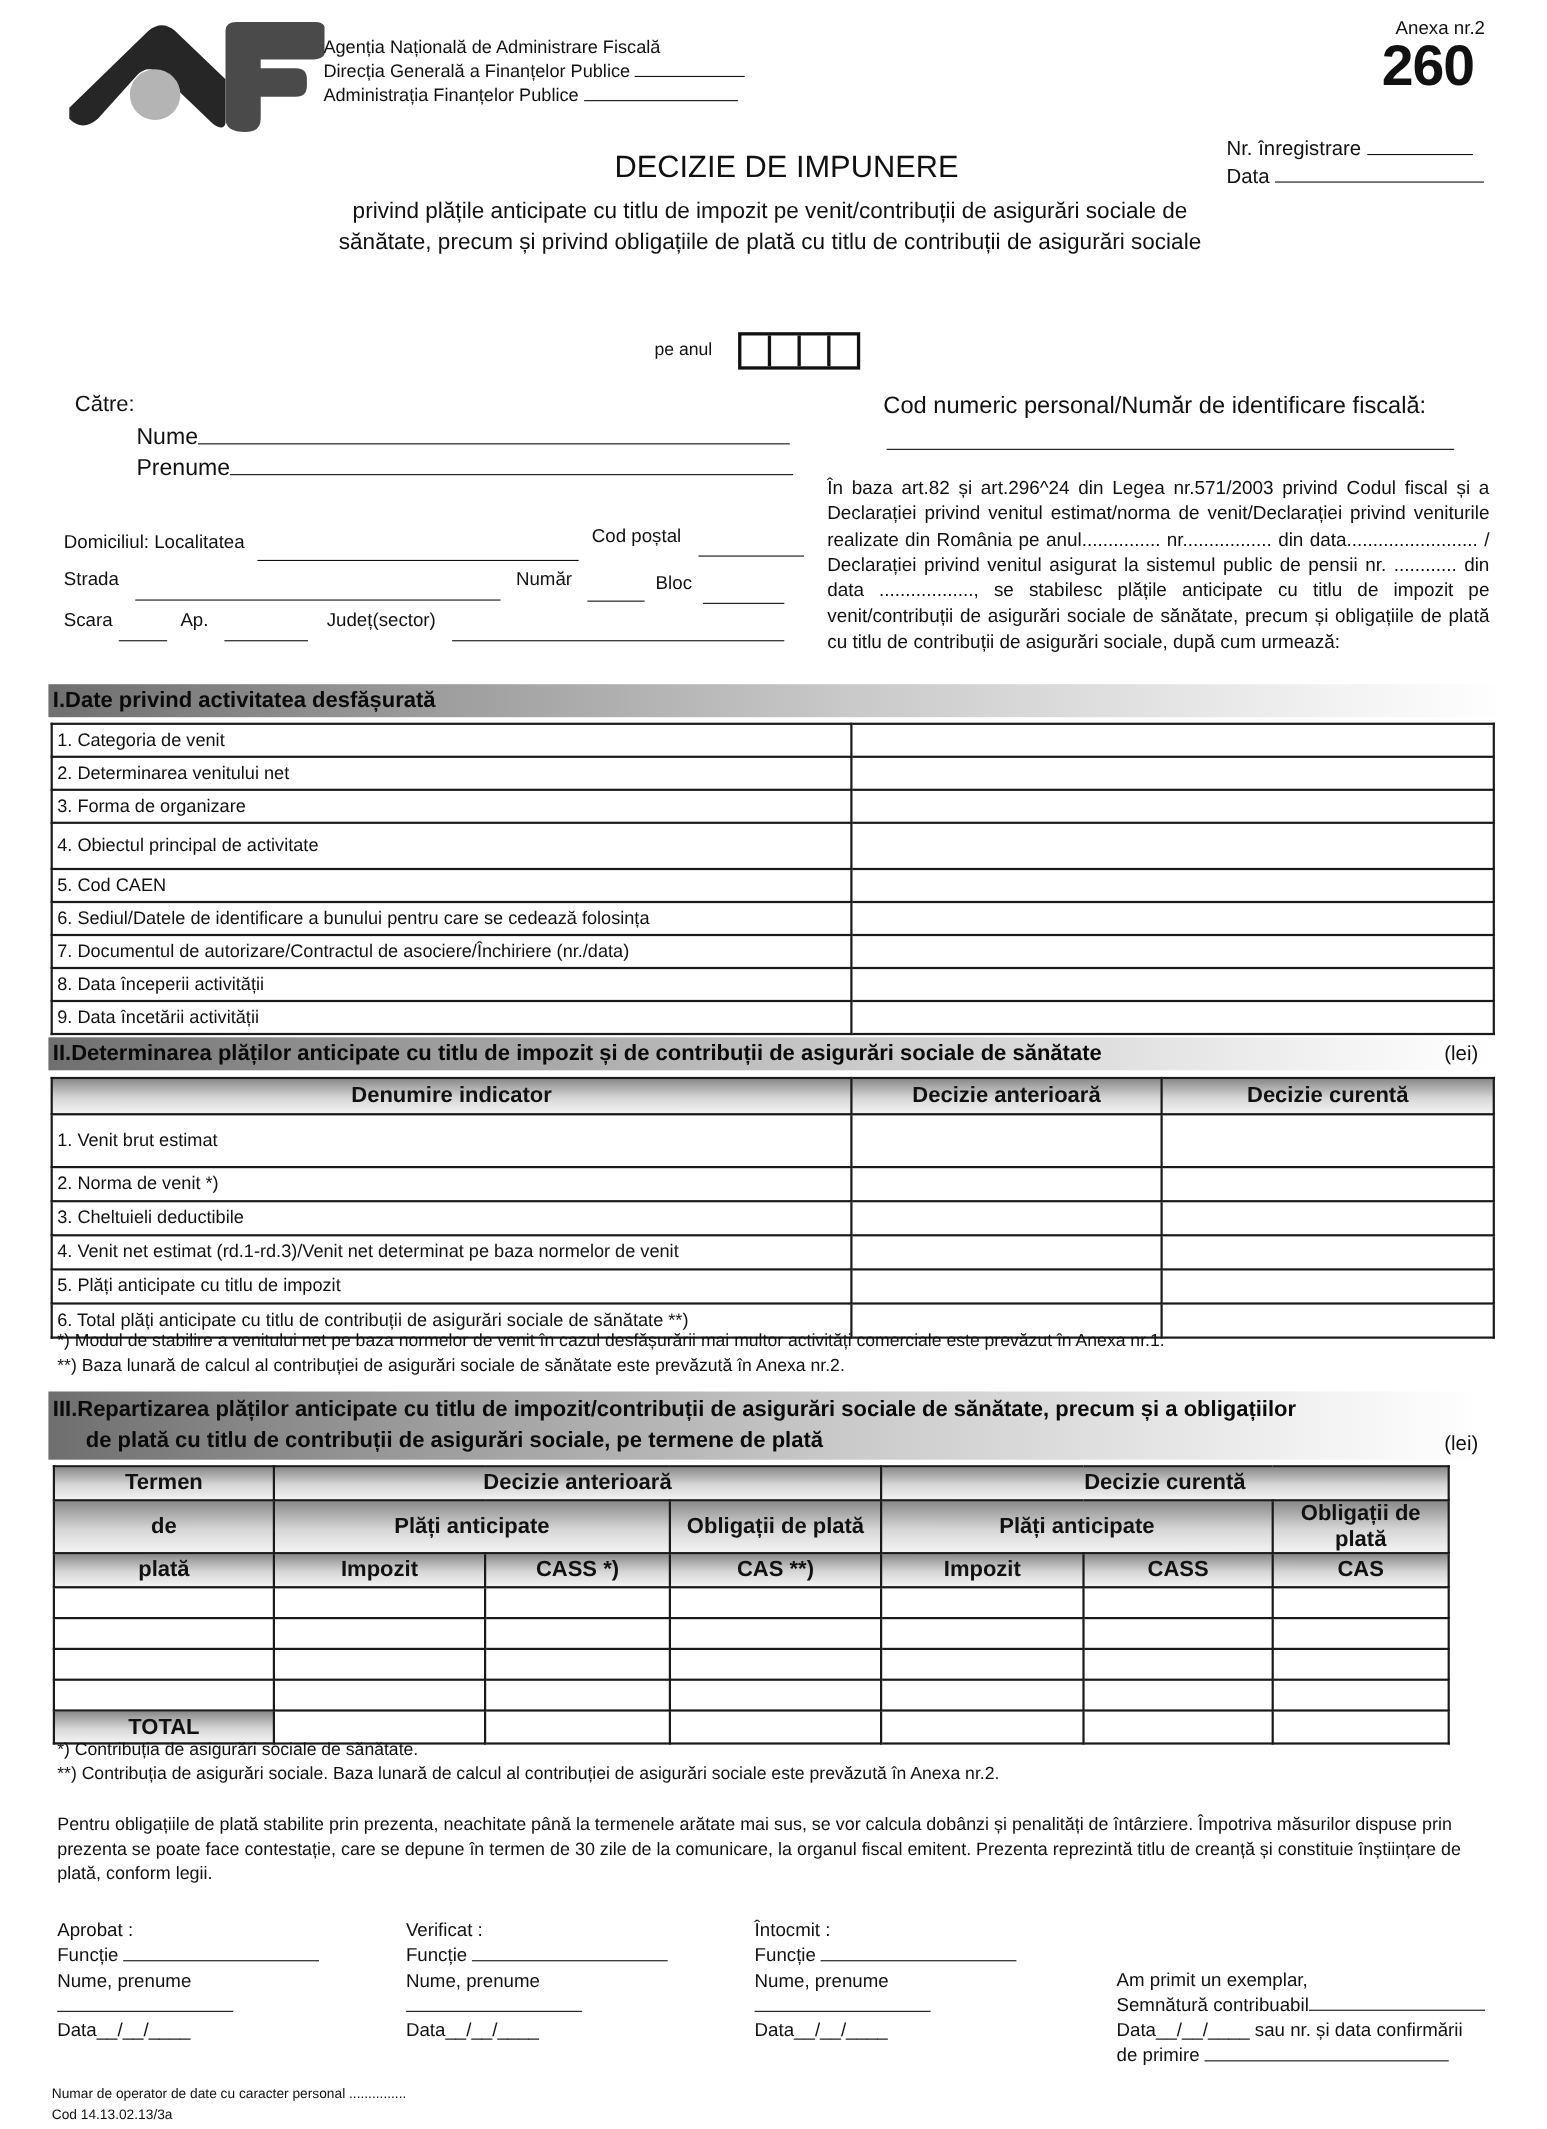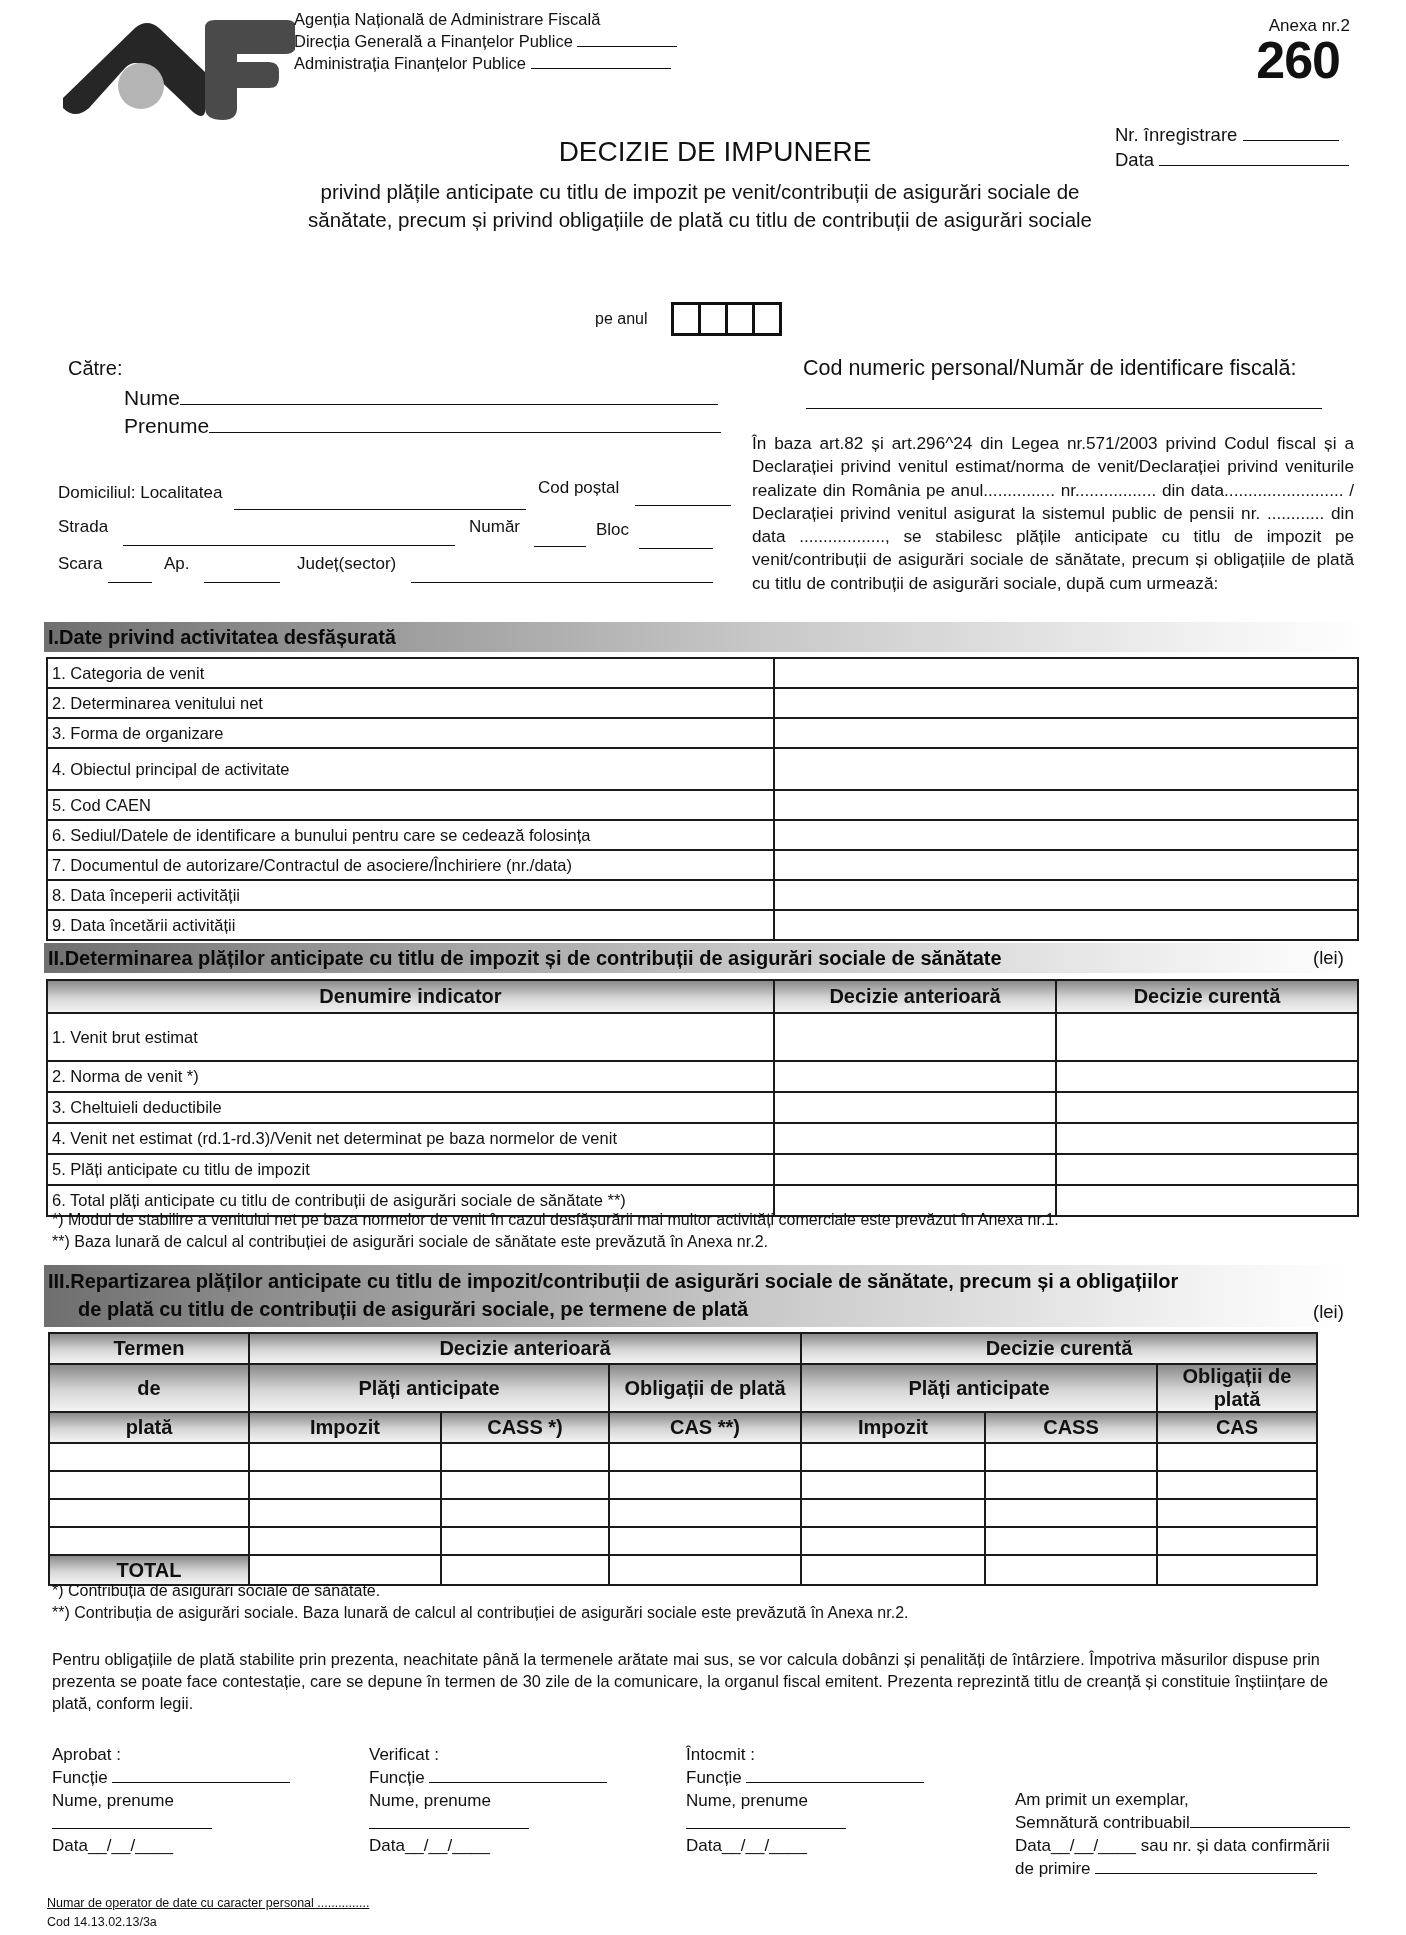--- a/index.html
+++ b/index.html
@@ -5,21 +5,21 @@
   html, body { margin:0; padding:0; background:#fff; }
   body { width:1406px; height:1935px; position:relative; overflow:hidden;
          font-family:"Liberation Sans", sans-serif; color:#111; }
   .abs { position:absolute; }
   .line { display:inline-block; border-bottom:1.5px solid #111; vertical-align:baseline; }
   .hline { position:absolute; border-bottom:1.5px solid #111; height:0; }
 
   
   #logo { left:55px; top:20px; width:240px; height:100px; }
 
-  .agency { left:294px; font-size:16.5px; line-height:22px; }
+  .agency { left:294px; font-size:16.5px; line-height:22px;margin-top:24px; }
   #anexa-label { right:56px; top:16px; font-size:17px; }
   #form-number { right:66px; top:30px; font-size:52px; font-weight:bold; letter-spacing:-1px; }
   #reg-block { left:1115px; top:122px; font-size:18.5px; line-height:25px; }
 
   #doc-title { left:0; width:1430px; top:136px; text-align:center; font-size:28px; }
   #doc-subtitle { left:300px; width:800px; top:178px; text-align:center; font-size:20.5px; line-height:28px; }
 
   #year-label { left:595px; top:310px; font-size:16px; }
   #year-boxes { left:671px; top:302px; display:flex; border:3px solid #111; }
   #year-boxes span { width:24px; height:28px; border-right:3px solid #111; }
@@ -334,14 +334,14 @@
     </div>
   </div>
 
 <div class="sig" style="left:1015px;top:1788px;">
   <div>Am primit un exemplar,</div>
   <div><span>Semnătură contribuabil</span><span class="line" style="width:160px;"></span></div>
   <div>Data__/__/____  sau nr. și data  confirmării</div>
   <div><span>de primire</span> <span class="line" style="width:222px;"></span></div>
 </div>
 
-<div class="foot" style="left:47px;top:1894px;text-decoration:underline;">Numar de operator de date cu caracter personal  ...............</div>
+<div class="foot" style="left:47px;top:1894px;">Numar de operator de date cu caracter personal  ...............</div>
 <div class="foot" style="left:47px;top:1913px;">Cod 14.13.02.13/3a</div>
 
 </body></html>

